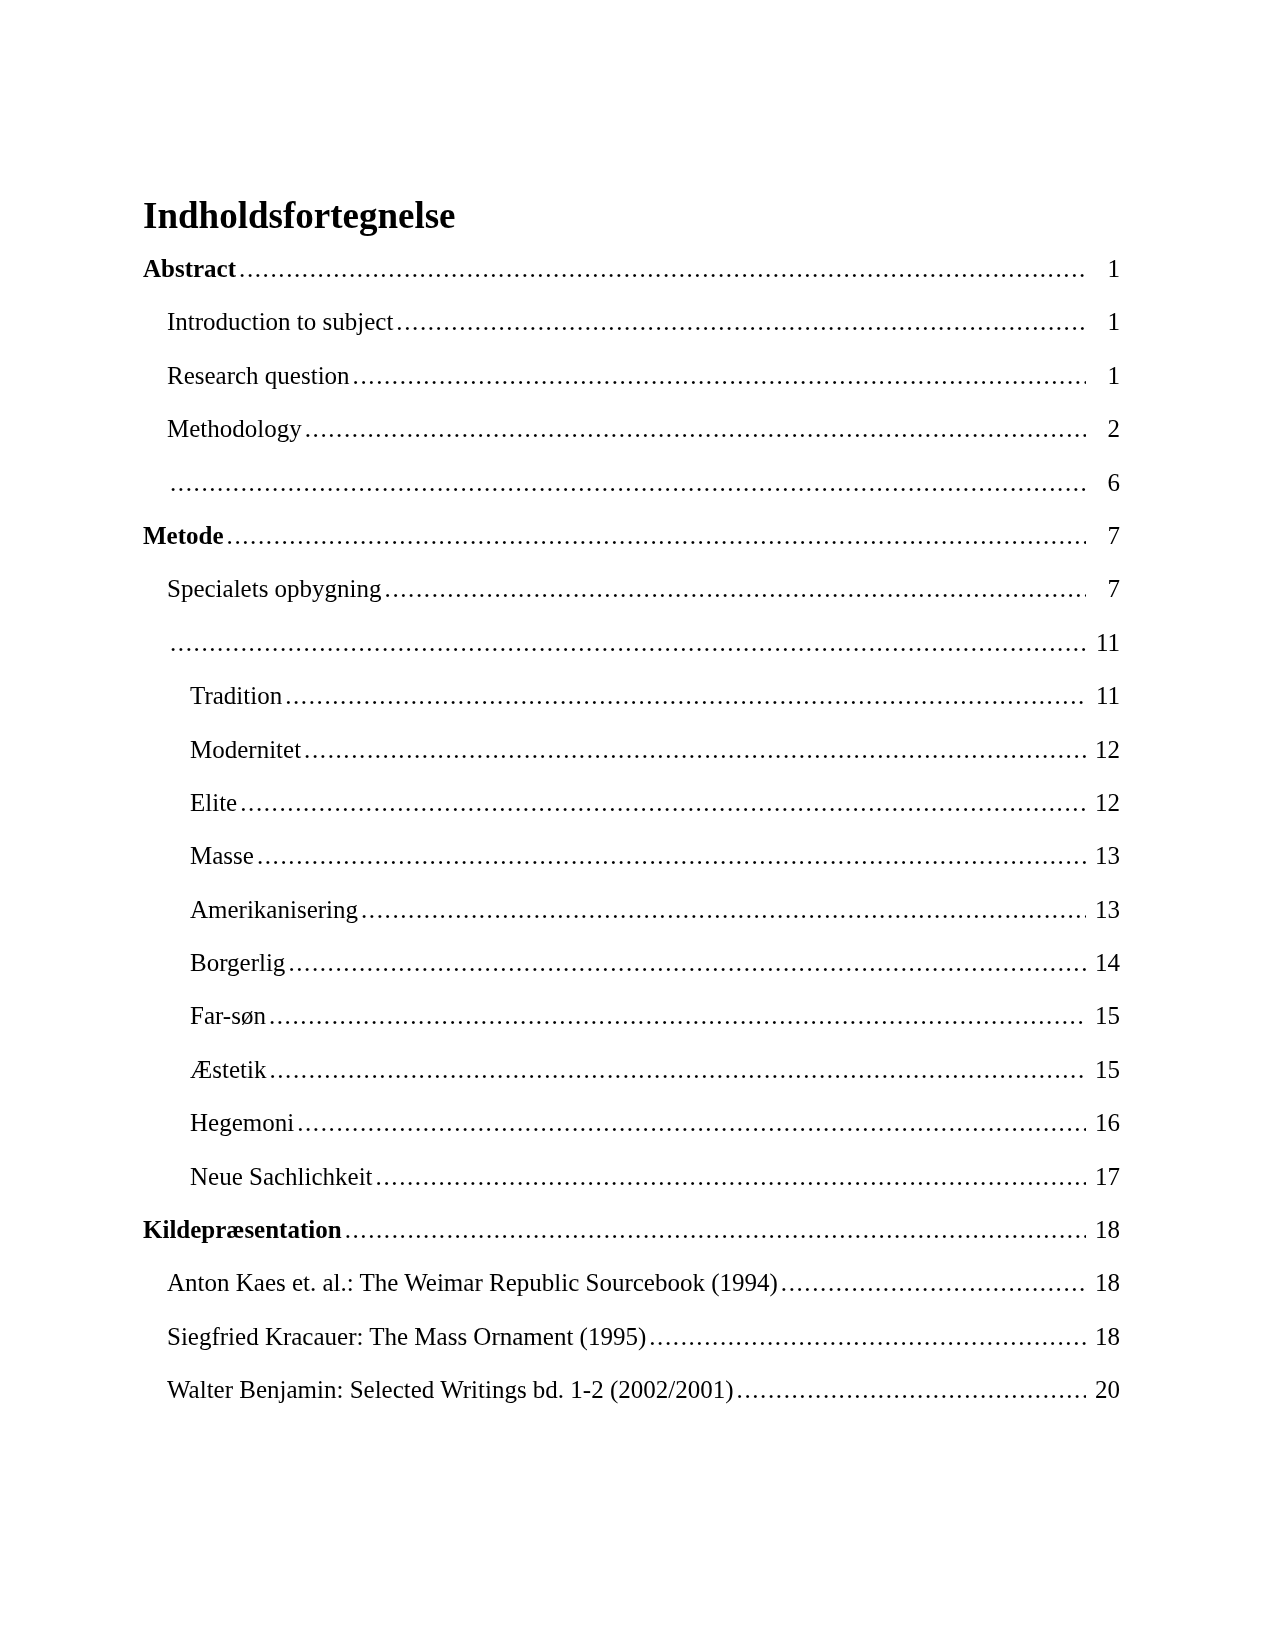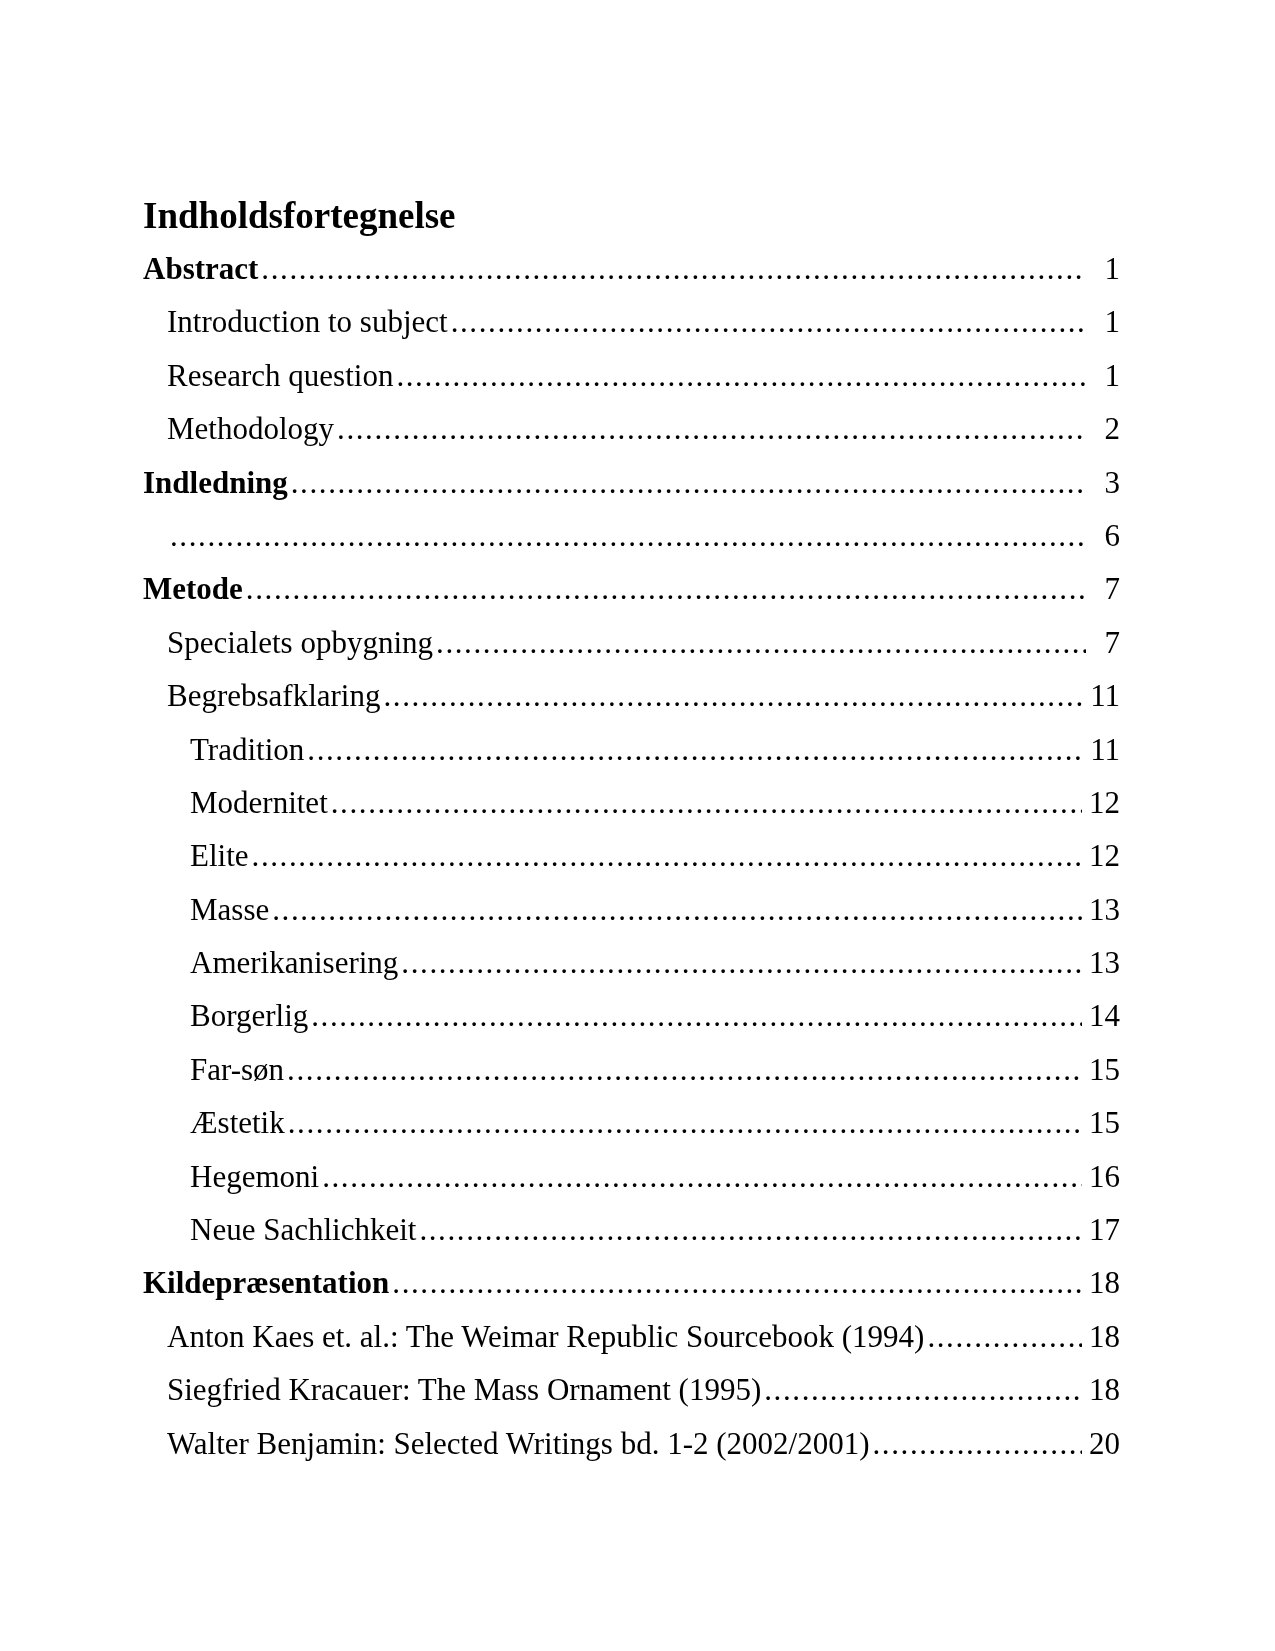--- a/index.html
+++ b/index.html
@@ -30,21 +30,21 @@
     position: absolute;
     top: 242px;
     left: 143px;
     width: 977px;
   }
   .toc-row {
     display: flex;
     align-items: baseline;
     height: 53.4px;
     line-height: 53.4px;
-    font-size: 31px;
+    font-size: 25px;
     white-space: nowrap;
   }
   .toc-row.level-2 { padding-left: 24px; justify-content: flex-end; }
   .toc-row.level-3 { padding-left: 47px; }
   .toc-row.bold-label .toc-label { font-weight: bold; }
   .toc-label { flex: 0 0 auto; }
   .leader {
     flex: 1 1 auto;
     overflow: hidden;
     white-space: nowrap;
@@ -85,45 +85,39 @@
     <span class="leader"></span>
     <span class="toc-page">1</span>
   </div>
 
   <div class="toc-row level-2">
     <span class="toc-label">Methodology</span>
     <span class="leader"></span>
     <span class="toc-page">2</span>
   </div>
 
-  <div class="toc-row level-1 bold-label">
-    <span class="toc-label">Indledning</span>
-    <span class="leader"></span>
-    <span class="toc-page">3</span>
-  </div>
 
   <div class="toc-row level-2">
     <span class="leader"></span>
     <span class="toc-page">6</span>
   </div>
 
   <div class="toc-row level-1 bold-label">
     <span class="toc-label">Metode</span>
     <span class="leader"></span>
     <span class="toc-page">7</span>
   </div>
 
   <div class="toc-row level-2">
     <span class="toc-label">Specialets opbygning</span>
     <span class="leader"></span>
     <span class="toc-page">7</span>
   </div>
 
   <div class="toc-row level-2">
-    <span class="toc-label">Begrebsafklaring</span>
     <span class="leader"></span>
     <span class="toc-page">11</span>
   </div>
 
   <div class="toc-row level-3">
     <span class="toc-label">Tradition</span>
     <span class="leader"></span>
     <span class="toc-page">11</span>
   </div>
 

